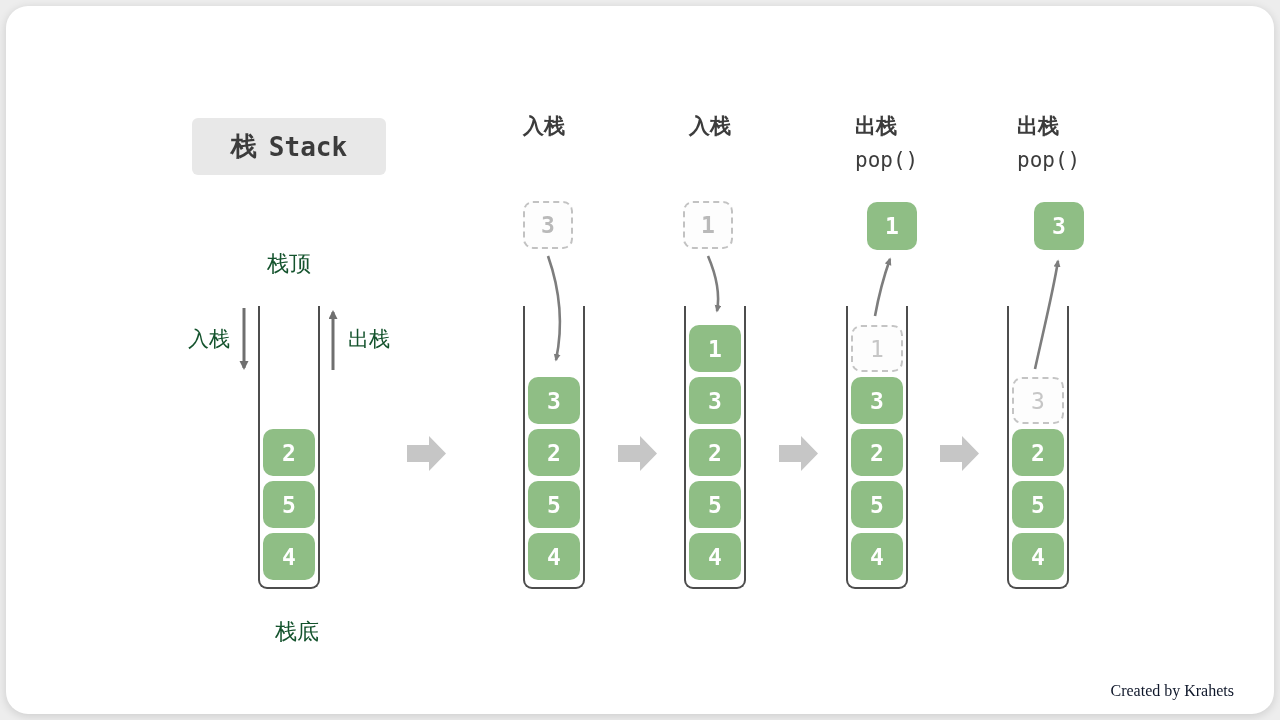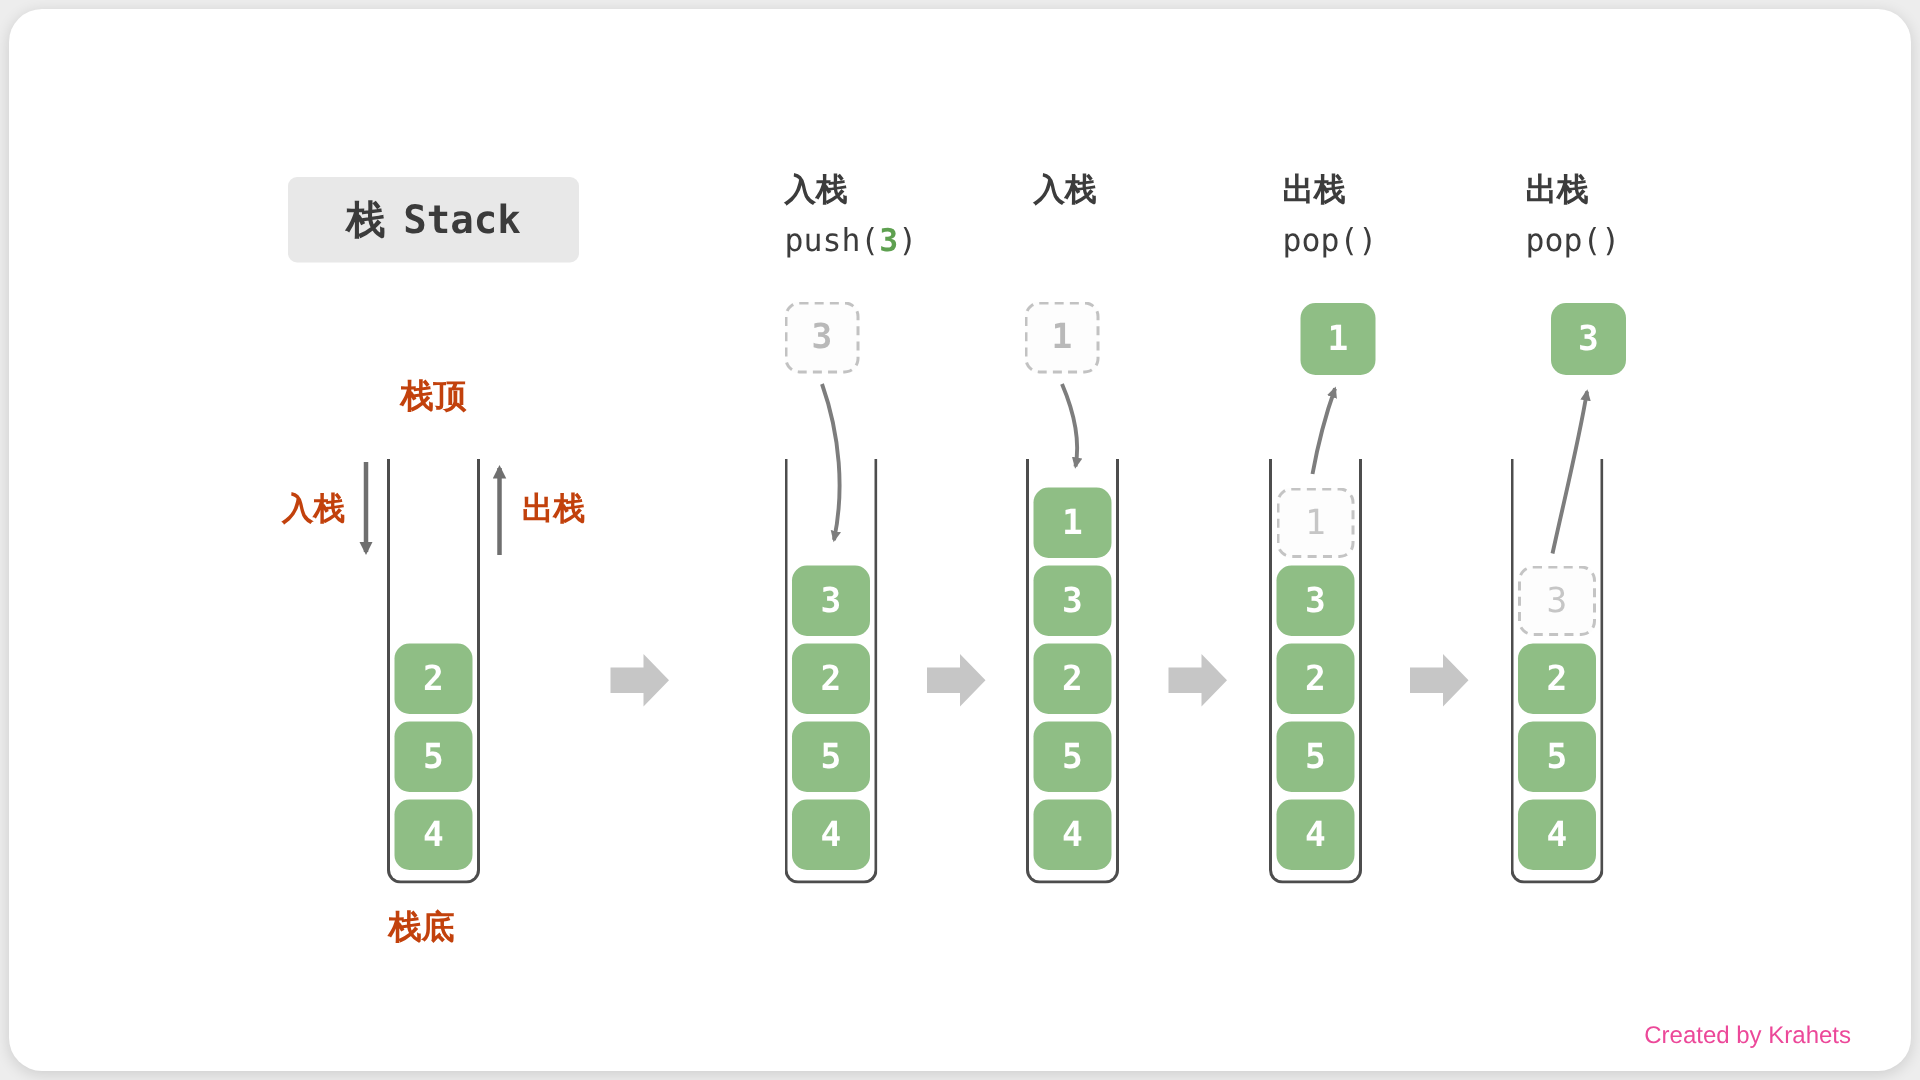--- a/index.html
+++ b/index.html
@@ -91,56 +91,55 @@
   .cell.ghost {
     background: #fdfdfd;
     border: 2px dashed #c4c4c4;
     color: #c6c6c6;
     font-weight: normal;
   }
 
   
   .lbl {
     position: absolute;
-    font-size: 22px; font-weight: bold; color: #c2410c;
+    font-size: 22px; font-weight: normal; color: #14532d;
   }
   .lbl-top    { left: 253px; top: 243px; width: 60px; text-align: center; }
-  .lbl-bottom { left: 253px; top: 597px; width: 60px; text-align: left; }
+  .lbl-bottom { left: 253px; top: 611px; width: 60px; text-align: right; }
   .lbl-push   { left: 158px; top: 319px; width: 66px; text-align: right; font-size: 21px; }
   .lbl-pop    { left: 342px; top: 319px; width: 66px; text-align: left;  font-size: 21px; }
 
   
   svg.overlay {
     position: absolute; left: 0; top: 0;
     width: 1280px; height: 720px;
     pointer-events: none;
   }
 
   
   .credit {
     position: absolute;
     right: 40px; top: 676px;
-    font-family: Liberation Sans, sans-serif;
+    font-family: Liberation Serif, serif;
     font-size: 16px;
-    color: #ec4899;
+    color: #0f172a;
   }
 </style>
 </head>
 <body>
 
 <div class="card">
 
   <div class="title-box">
     <span class="title-zh">栈</span>
     <span class="title-en">Stack</span>
   </div>
 
   <div class="op" style="left:517px">
     <div class="op-zh">入栈</div>
-    <div class="op-code"><span>push(</span><span class="arg">3</span><span>)</span></div>
   </div>
   <div class="op" style="left:683px">
     <div class="op-zh">入栈</div>
   </div>
   <div class="op" style="left:849px">
     <div class="op-zh">出栈</div>
     <div class="op-code"><span>pop()</span></div>
   </div>
   <div class="op" style="left:1011px">
     <div class="op-zh">出栈</div>

